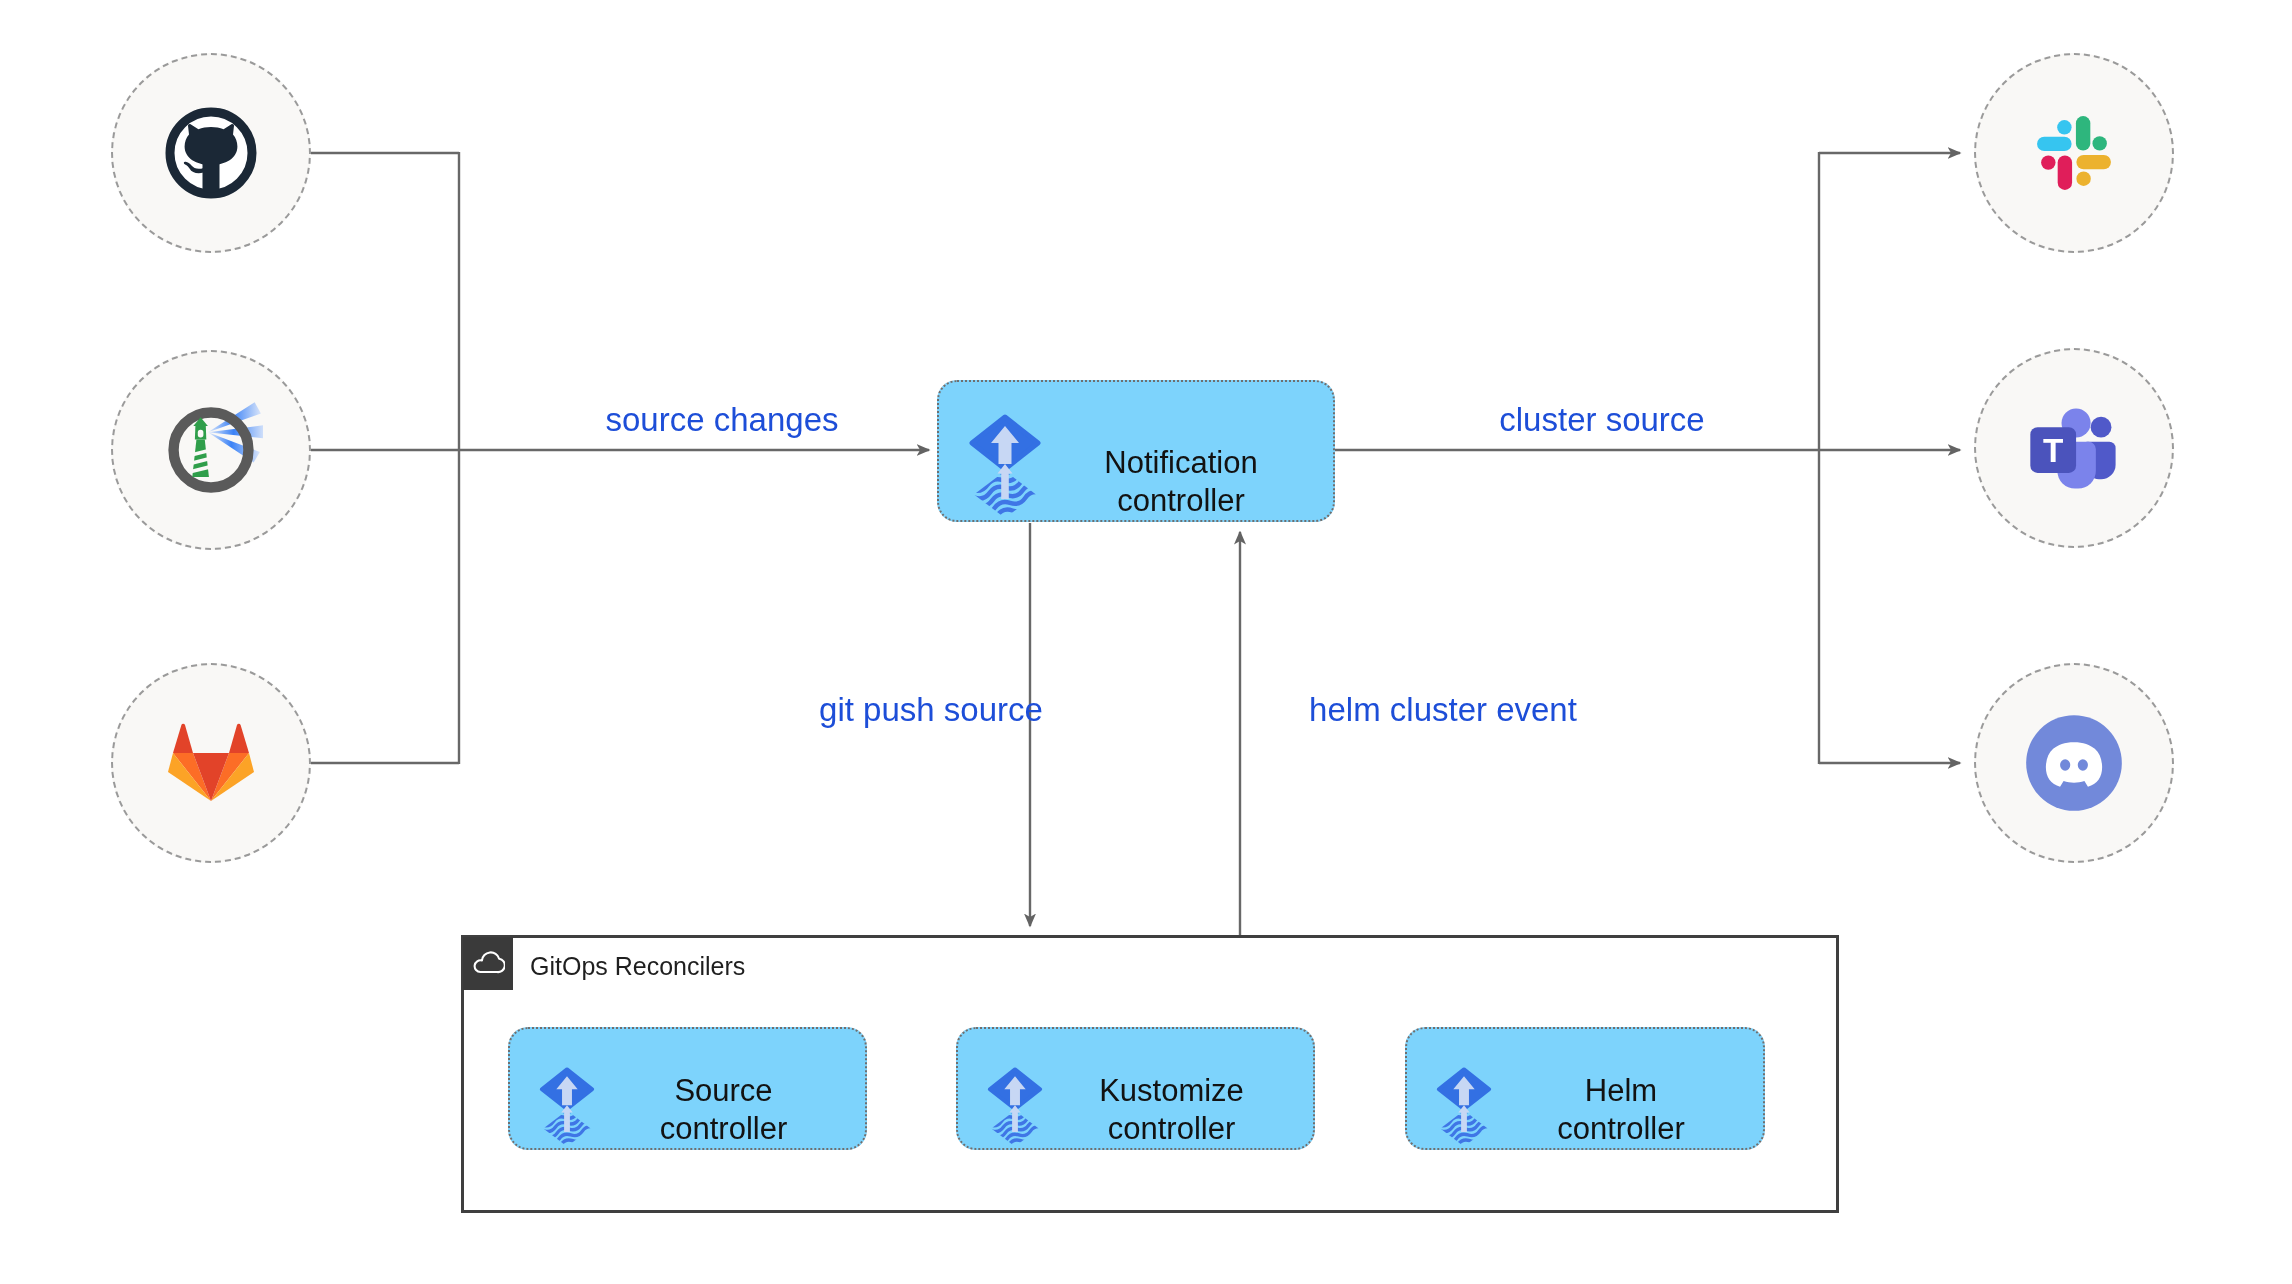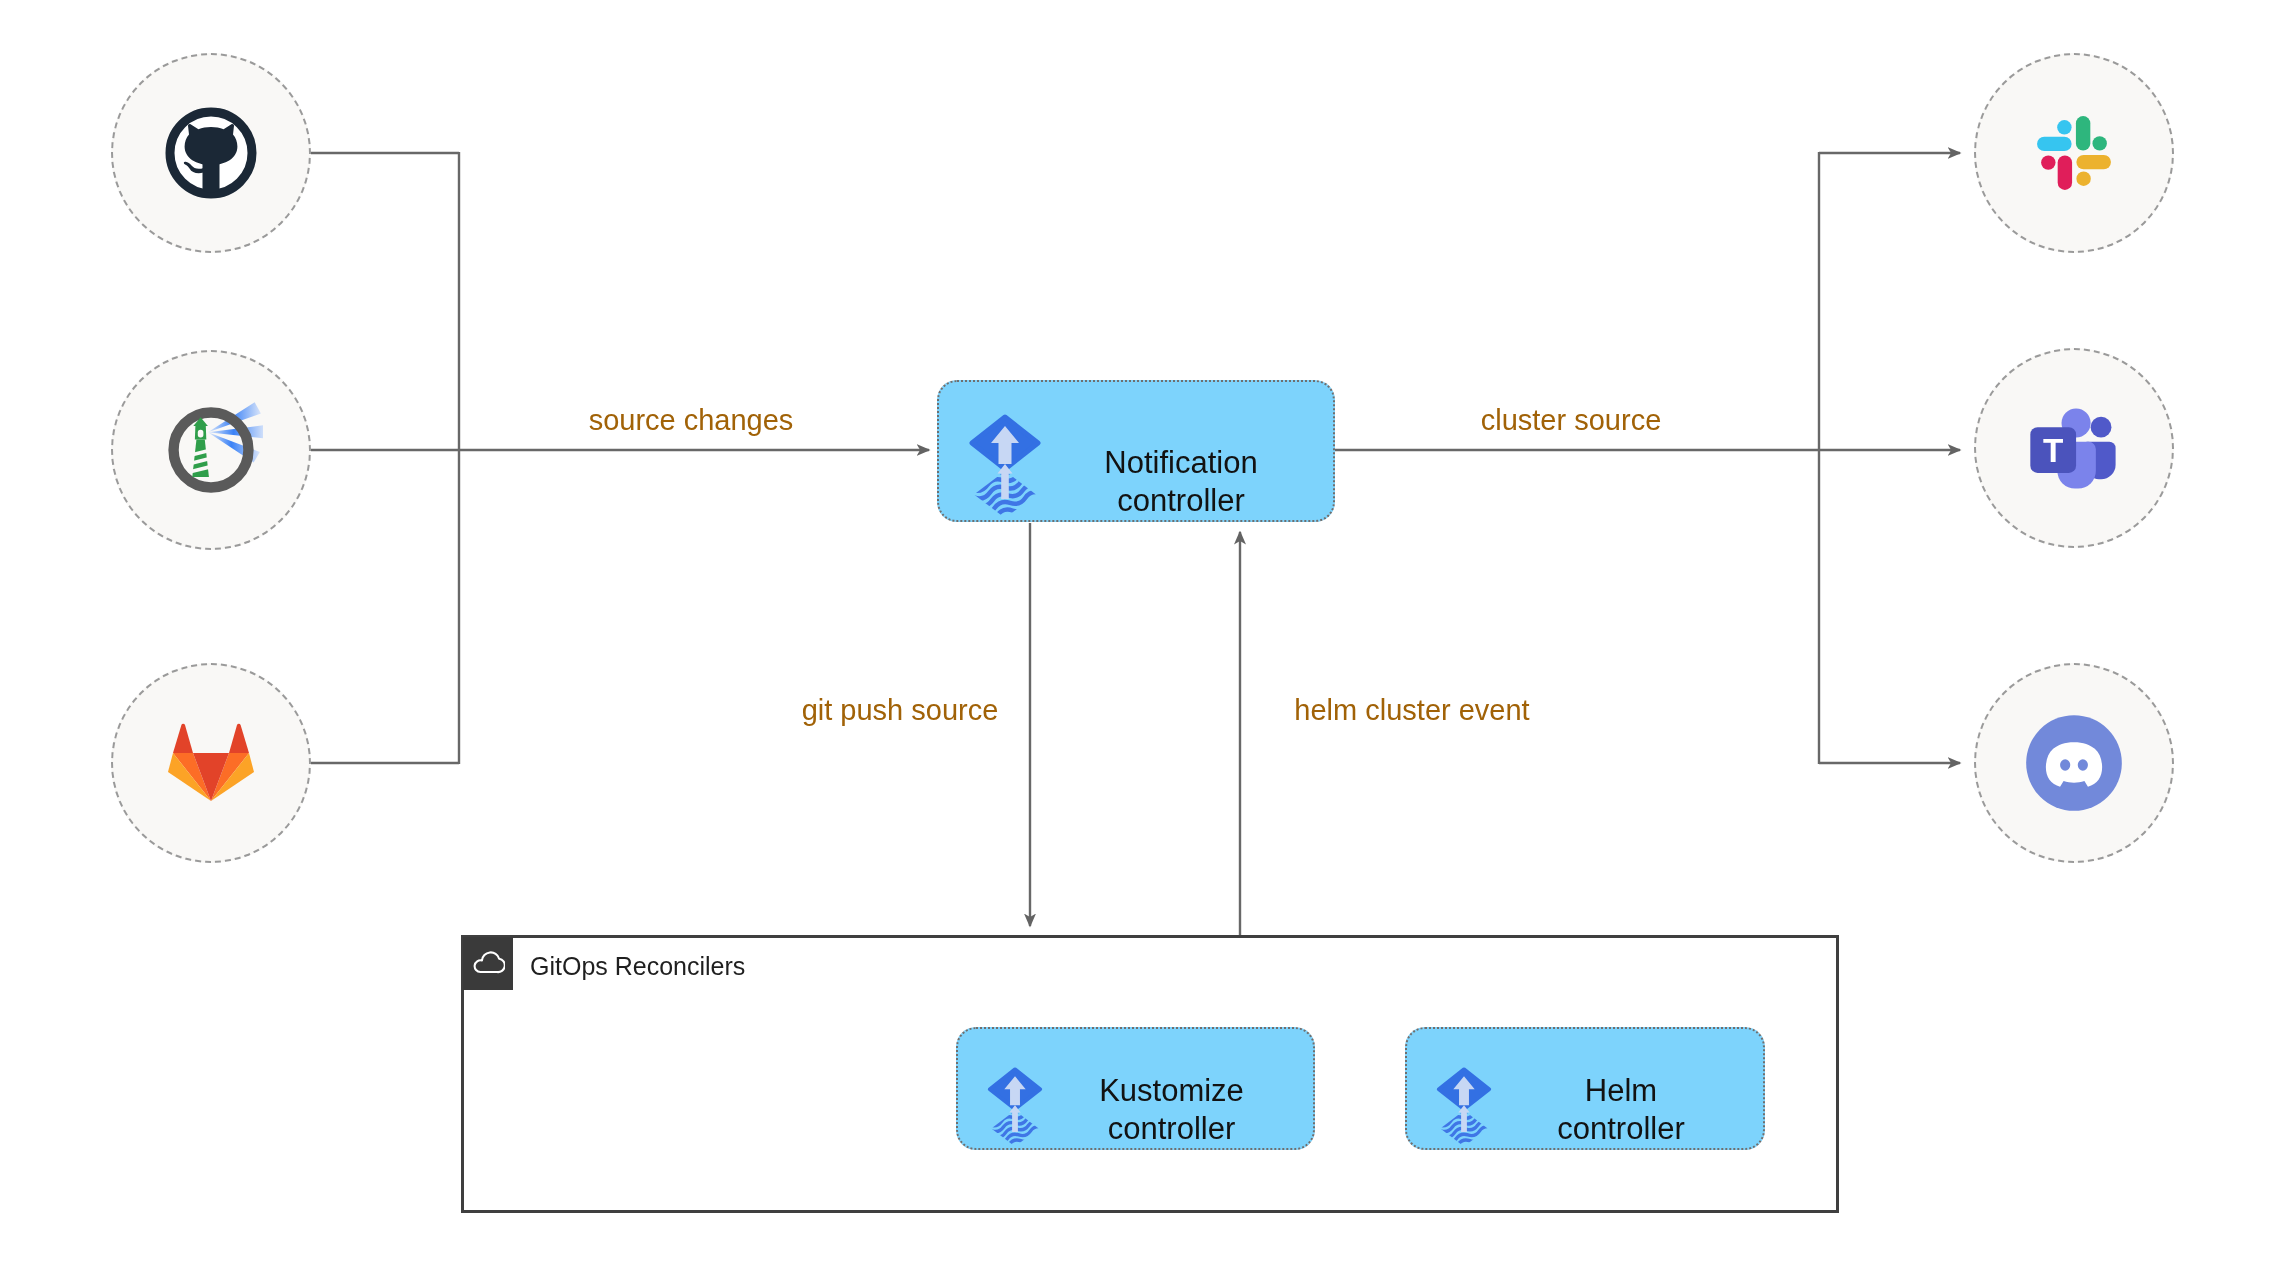--- a/index.html
+++ b/index.html
@@ -17,21 +17,21 @@
     position:absolute;background:#7dd3fc;border:2.5px dotted #6f6f6f;border-radius:20px;
     box-sizing:border-box;display:flex;align-items:flex-end;z-index:2;
   }
   .ctrl .flux{flex:0 0 auto;margin-left:28px;}
   .ctrl .ctrl-label{
     flex:1 1 auto;text-align:center;font-size:31px;line-height:38px;color:#121212;
     padding-right:14px;
   }
   .edge-label{
     position:absolute;transform:translate(-50%,-50%);white-space:nowrap;
-    font-size:29px;color:#a16207;z-index:2;
+    font-size:33px;color:#1d4ed8;z-index:2;margin-left:31px;
   }
   .reconcilers{
     position:absolute;left:461px;top:935px;width:1378px;height:278px;
     border:3px solid #3f3f3f;background:#ffffff;box-sizing:border-box;z-index:1;
   }
   .reconcilers .tab{
     position:absolute;left:-1px;top:-1px;width:50px;height:53px;background:#3a3a3a;
     display:flex;align-items:center;justify-content:center;
   }
   .reconcilers .group-title{
@@ -178,20 +178,26 @@
 
   <div class="reconcilers">
     <div class="tab">
       <svg width="34" height="26" viewBox="0 0 36 26">
         <path d="M27 21.5 H10 a6.2 6.2 0 1 1 1.6 -12.2 A9.3 9.3 0 0 1 29.8 7.4 a6.6 6.6 0 0 1 -2.3 14.1 Z" fill="none" stroke="#ffffff" stroke-width="2.2" stroke-linejoin="round"></path>
       </svg>
     </div>
     <div class="group-title">GitOps Reconcilers</div>
   </div>
 
+  <div class="ctrl" style="left:508px;top:1027px;width:359px;height:123px">
+    <svg class="flux" width="58" height="81" viewBox="0 0 76 106">
+      <use href="#flux-logo"></use>
+    </svg>
+    <div class="ctrl-label" style="max-width:200px;margin:0 auto">Source controller</div>
+  </div>
 
   <div class="ctrl" style="left:1405px;top:1027px;width:360px;height:123px">
     <svg class="flux" width="58" height="81" viewBox="0 0 76 106">
       <use href="#flux-logo"></use>
     </svg>
     <div class="ctrl-label" style="max-width:200px;margin:0 auto">Helm controller</div>
   </div>
 
   <div class="ctrl" style="left:956px;top:1027px;width:359px;height:123px">
     <svg class="flux" width="58" height="81" viewBox="0 0 76 106">

